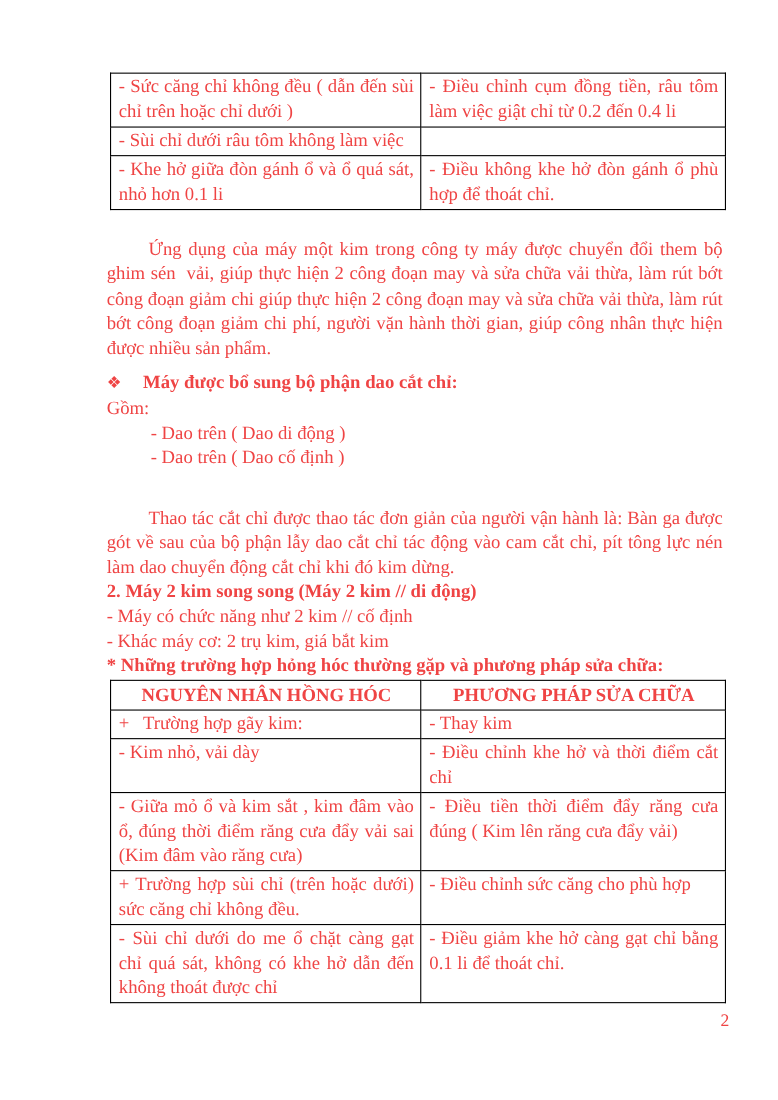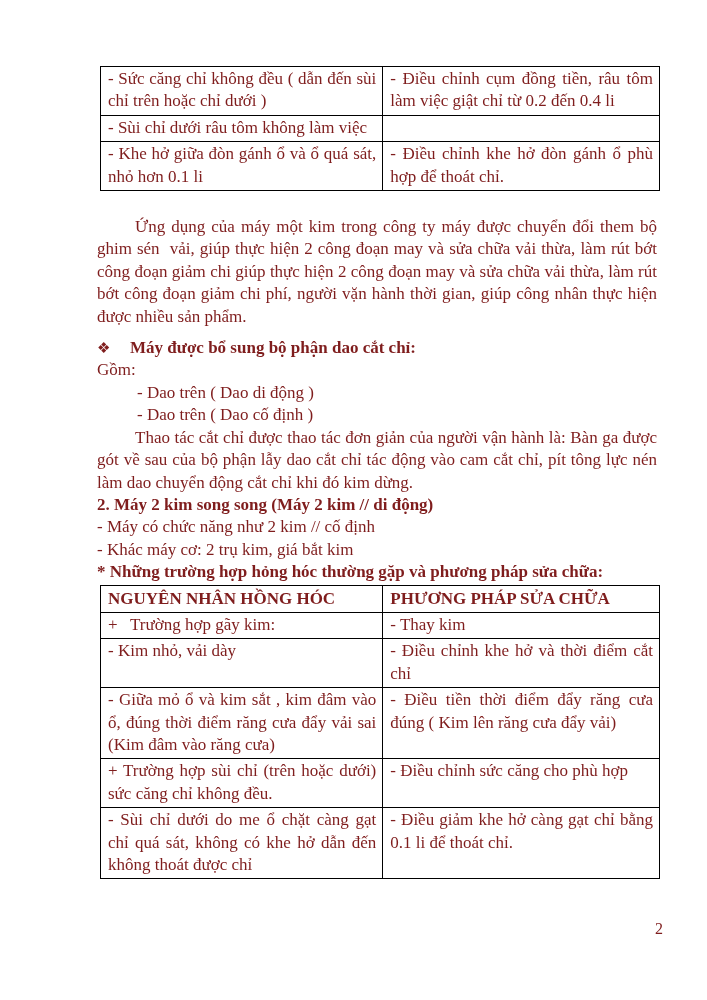--- a/index.html
+++ b/index.html
@@ -1,48 +1,48 @@
 <!DOCTYPE html>
 <html><head>
 <meta charset="utf-8">
 <style>
   html,body { margin:0; padding:0; background:#e8e8e8; }
   .page {
     position:relative;
     width:707px; height:1000px;
     margin:0 auto;
     background:#ffffff;
-    color:#7f1d1d;
+    color:#ef4444;
     font-family:"Liberation Serif","DejaVu Serif",serif;
     font-size:17px;
     line-height:22.4px;
     box-sizing:border-box;
     padding:66px 50px 0 97px;
     overflow:hidden;
   }
   p { margin:0; }
-  .justify { text-align:justify; }
+  .justify { text-align:justify;margin-top:32px; }
   .indent { text-indent:38px; }
   .bold { font-weight:bold; }
 
   table.tbl {
     border-collapse:collapse;
     width:100%;
     table-layout:fixed;
     margin-left:3px;
   }
   table.tbl td, table.tbl th {
     border:1.4px solid #000;
     padding:1px 6px 2px 7px;
     vertical-align:top;
     text-align:justify;
   }
   table.tbl th {
     font-weight:bold;
-    text-align:left;
+    text-align:center;
     padding-top:2px;
   }
   col.c1 { width:50.5%; }
   col.c2 { width:49.5%; }
 
   .para-app { margin-top:25px; }
   .heading-knife { margin-top:9px; }
   .bullet-diamond { display:inline-block; width:33px; font-size:15px; }
   .list-indent { margin-left:40px; }
   .note-para .arrow-bullet { display:inline-block; width:24px; font-size:15px; }
@@ -68,21 +68,21 @@
       <tr>
         <td>- Sức căng chỉ không đều ( dẫn đến sùi chỉ trên hoặc chỉ dưới )</td>
         <td>- Điều chỉnh cụm đồng tiền, râu tôm làm việc giật chỉ từ 0.2 đến 0.4 li</td>
       </tr>
       <tr>
         <td>- Sùi chỉ dưới râu tôm không làm việc</td>
         <td></td>
       </tr>
       <tr>
         <td>- Khe hở giữa đòn gánh ổ và ổ quá sát, nhỏ hơn 0.1 li</td>
-        <td>- Điều chỉnh khe hở đòn gánh ổ phù hợp để thoát chỉ.</td>
+        <td>- Điều không khe hở đòn gánh ổ phù hợp để thoát chỉ.</td>
       </tr>
     </tbody>
   </table>
 
   <p class="para-app justify indent">Ứng dụng của máy một kim trong công ty máy được chuyển đổi them bộ ghim sén&nbsp; vải, giúp thực hiện 2 công đoạn may và sửa chữa vải thừa, làm rút bớt công đoạn giảm chi giúp thực hiện 2 công đoạn may và sửa chữa vải thừa, làm rút bớt công đoạn giảm chi phí, người vặn hành thời gian, giúp công nhân thực hiện được nhiều sản phẩm.</p>
 
   <p class="heading-knife">
     <span class="bullet-diamond">❖</span><span class="bold">Máy được bổ sung bộ phận dao cắt chỉ:</span>
   </p>
   <p>Gồm:</p>

